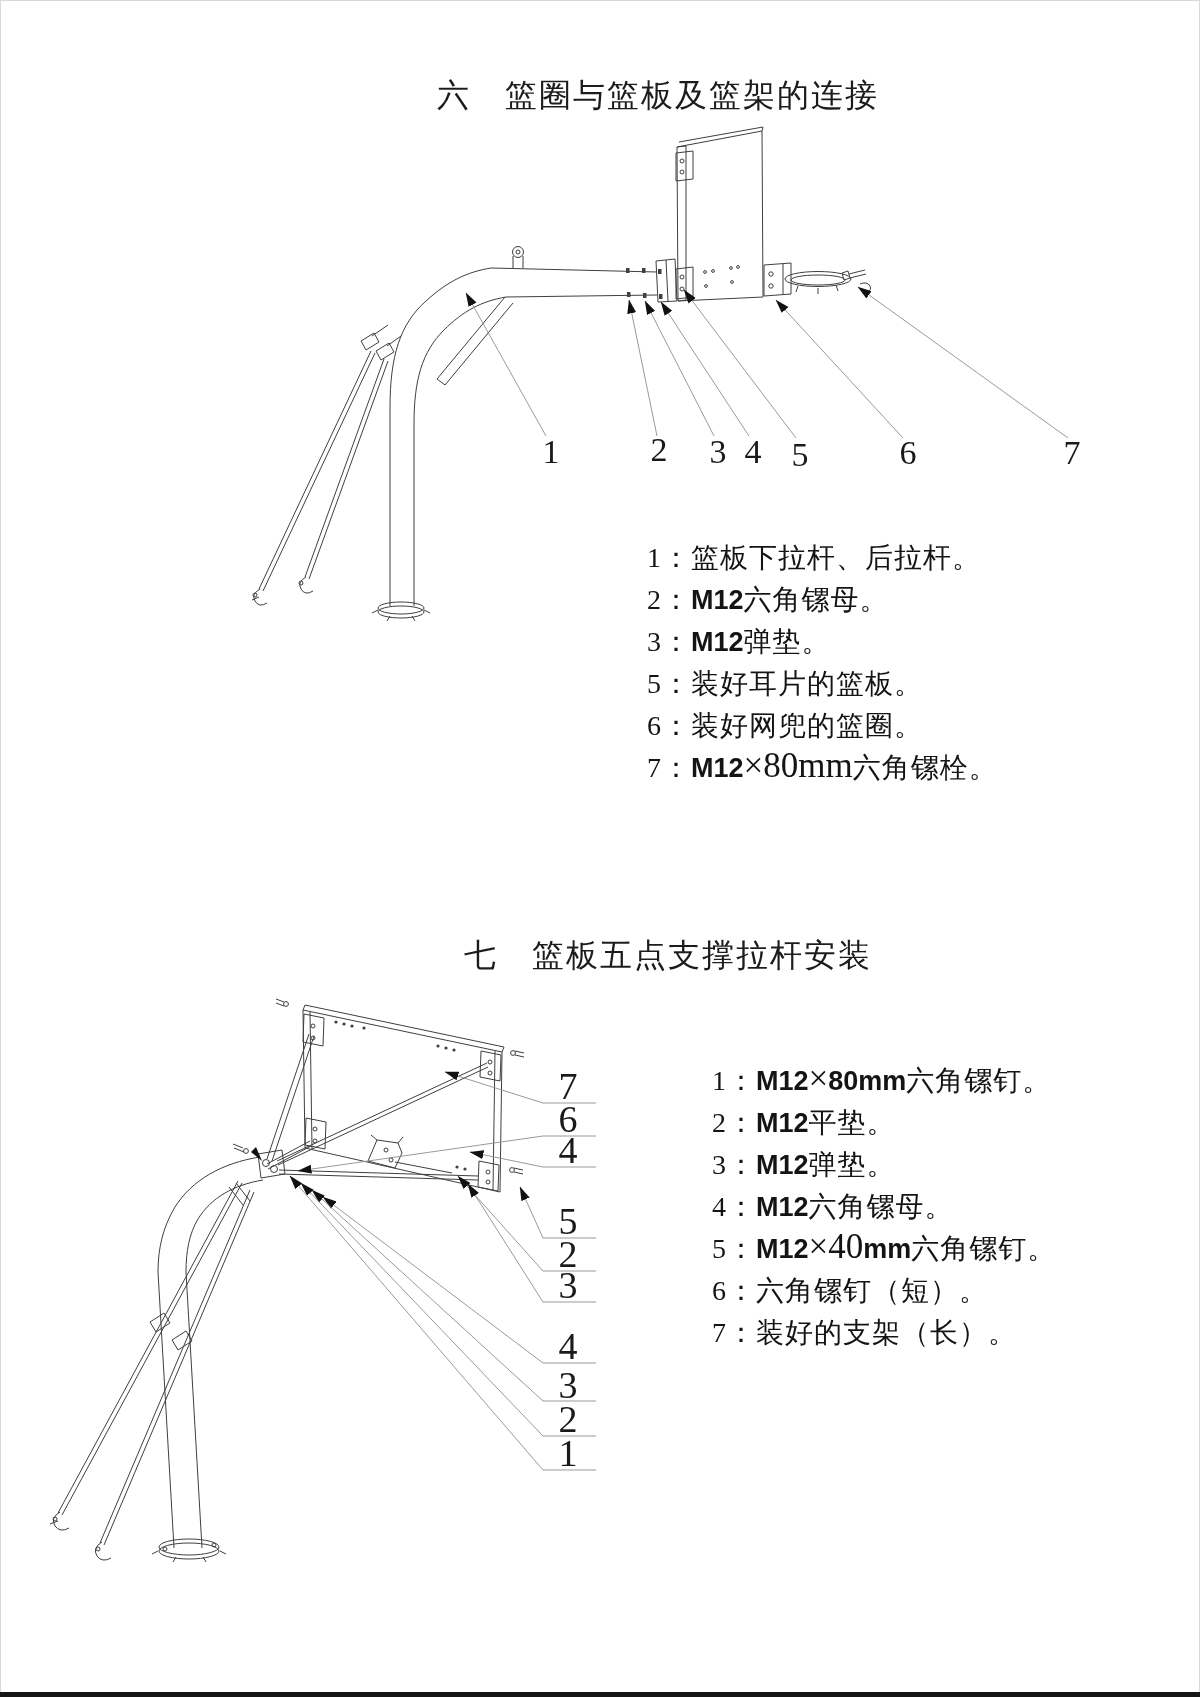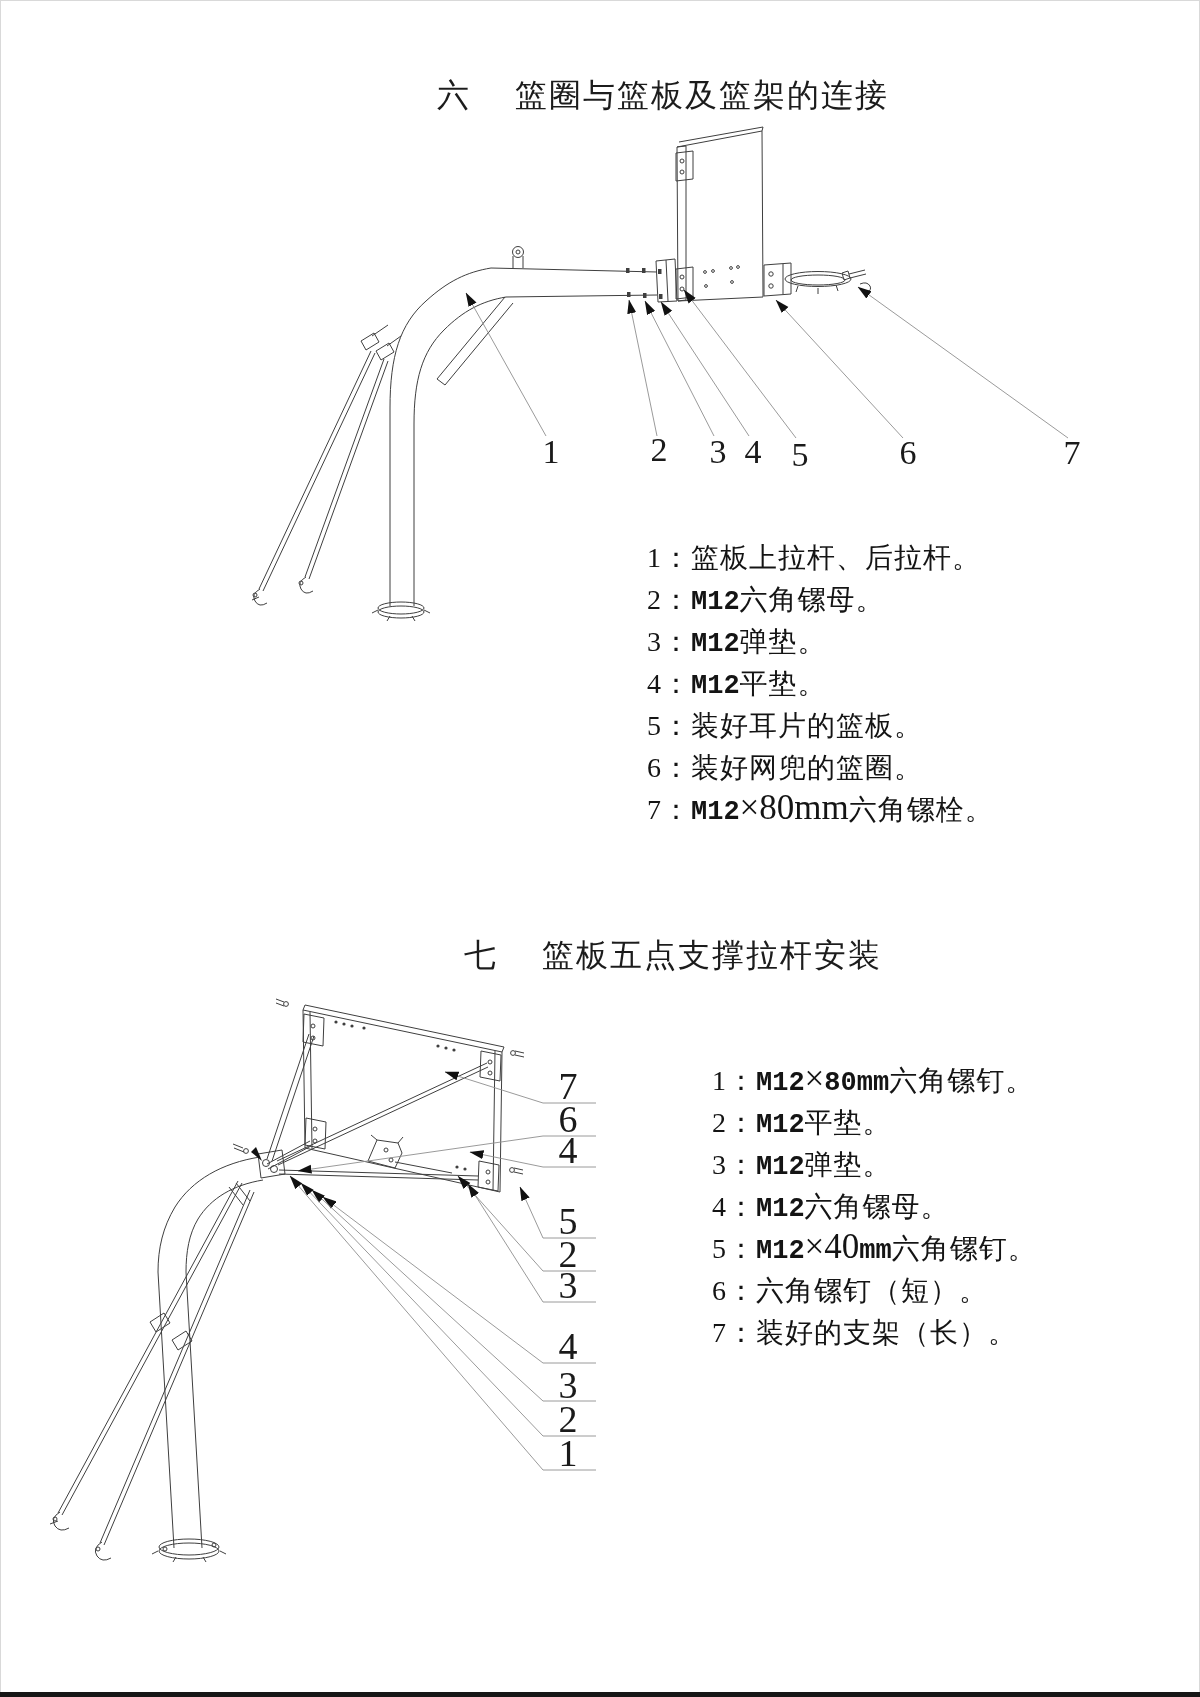--- a/index.html
+++ b/index.html
@@ -1,24 +1,24 @@
 <!DOCTYPE html>
 <html><head>
 <meta charset="utf-8">
 <style>
   html,body{margin:0;padding:0;background:#e8e8e8;}
   .page{position:relative;width:1200px;height:1697px;background:#ffffff;overflow:hidden;
         box-shadow:inset 0 0 0 1px #d9d9d9;font-family:"Liberation Serif",serif;color:#1c1c1c;}
   .art{position:absolute;left:0;top:0;width:1200px;height:1697px;}
   .title{position:absolute;white-space:nowrap;font-size:32px;letter-spacing:2px;color:#1c1c1c;}
-  .title .tgap{margin-left:44px;}
+  .title .tgap{margin-left:34px;}
   .plist{position:absolute;white-space:nowrap;font-size:28px;line-height:42px;color:#141414;}
   .pline{height:42px;}
   .plabel{letter-spacing:1px;}
-  .pbold{font-family:Liberation Mono, monospace;font-weight:700;font-size:27px;}
+  .pbold{font-family:Liberation Sans, sans-serif;font-weight:700;font-size:27px;}
   .pmid{font-size:35px;}
   .prest{letter-spacing:1px;}
   .co{position:absolute;transform:translate(-50%,-50%);font-family:"Liberation Serif",serif;
       color:#1a1a1a;white-space:nowrap;}
   .co-md{font-size:34px;}
   .co-xl{font-size:38px;}
   .bottom-edge{position:absolute;left:0;bottom:0;width:100%;height:5px;background:#161616;}
 </style>
 </head>
 <body>
@@ -192,24 +192,23 @@
 
   <div class="co co-md" style="left:551px;top:452px">1</div>
   <div class="co co-md" style="left:659px;top:450px">2</div>
   <div class="co co-md" style="left:718px;top:452px">3</div>
   <div class="co co-md" style="left:753px;top:452px">4</div>
   <div class="co co-md" style="left:800px;top:455px">5</div>
   <div class="co co-md" style="left:908px;top:453px">6</div>
   <div class="co co-md" style="left:1072px;top:453px">7</div>
 
   <div class="plist" style="left:647px;top:535px">
-    <div class="pline"><span class="plabel">1：</span><span class="pbold"></span><span class="pmid"></span><span class="pbold"></span><span class="prest">篮板上拉杆、后拉杆。</span></div>
+    <div class="pline"><span class="plabel">1：</span><span class="pbold"></span><span class="pmid"></span><span class="pbold"></span><span class="prest">篮板下拉杆、后拉杆。</span></div>
     <div class="pline"><span class="plabel">2：</span><span class="pbold">M12</span><span class="pmid"></span><span class="pbold"></span><span class="prest">六角镙母。</span></div>
     <div class="pline"><span class="plabel">3：</span><span class="pbold">M12</span><span class="pmid"></span><span class="pbold"></span><span class="prest">弹垫。</span></div>
-    <div class="pline"><span class="plabel">4：</span><span class="pbold">M12</span><span class="pmid"></span><span class="pbold"></span><span class="prest">平垫。</span></div>
     <div class="pline"><span class="plabel">5：</span><span class="pbold"></span><span class="pmid"></span><span class="pbold"></span><span class="prest">装好耳片的篮板。</span></div>
     <div class="pline"><span class="plabel">6：</span><span class="pbold"></span><span class="pmid"></span><span class="pbold"></span><span class="prest">装好网兜的篮圈。</span></div>
     <div class="pline"><span class="plabel">7：</span><span class="pbold">M12</span><span class="pmid">×80mm</span><span class="pbold"></span><span class="prest">六角镙栓。</span></div>
   </div>
 
   <div class="title" style="left:464px;top:934px">
     <span>七</span><span class="tgap">篮板五点支撑拉杆安装</span>
   </div>
 
   <div class="co co-xl" style="left:568px;top:1086px">7</div>

